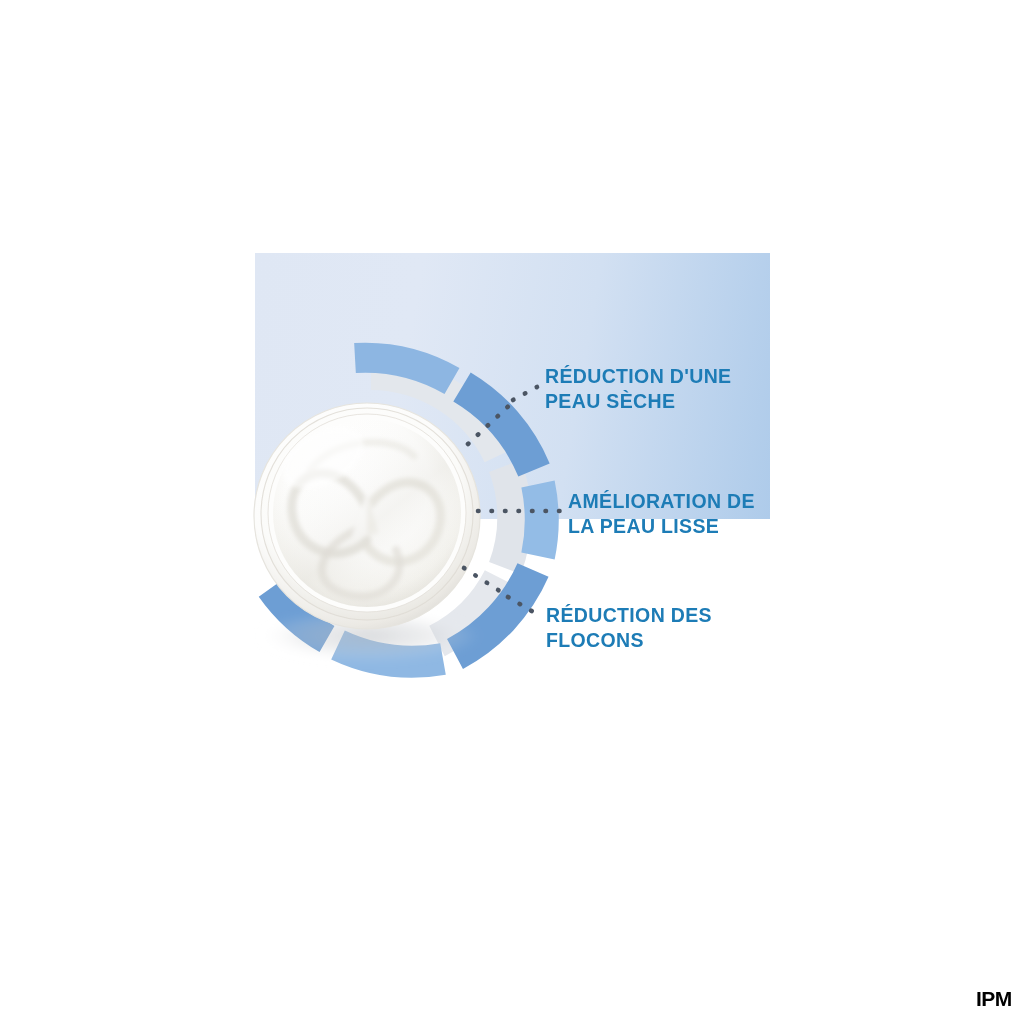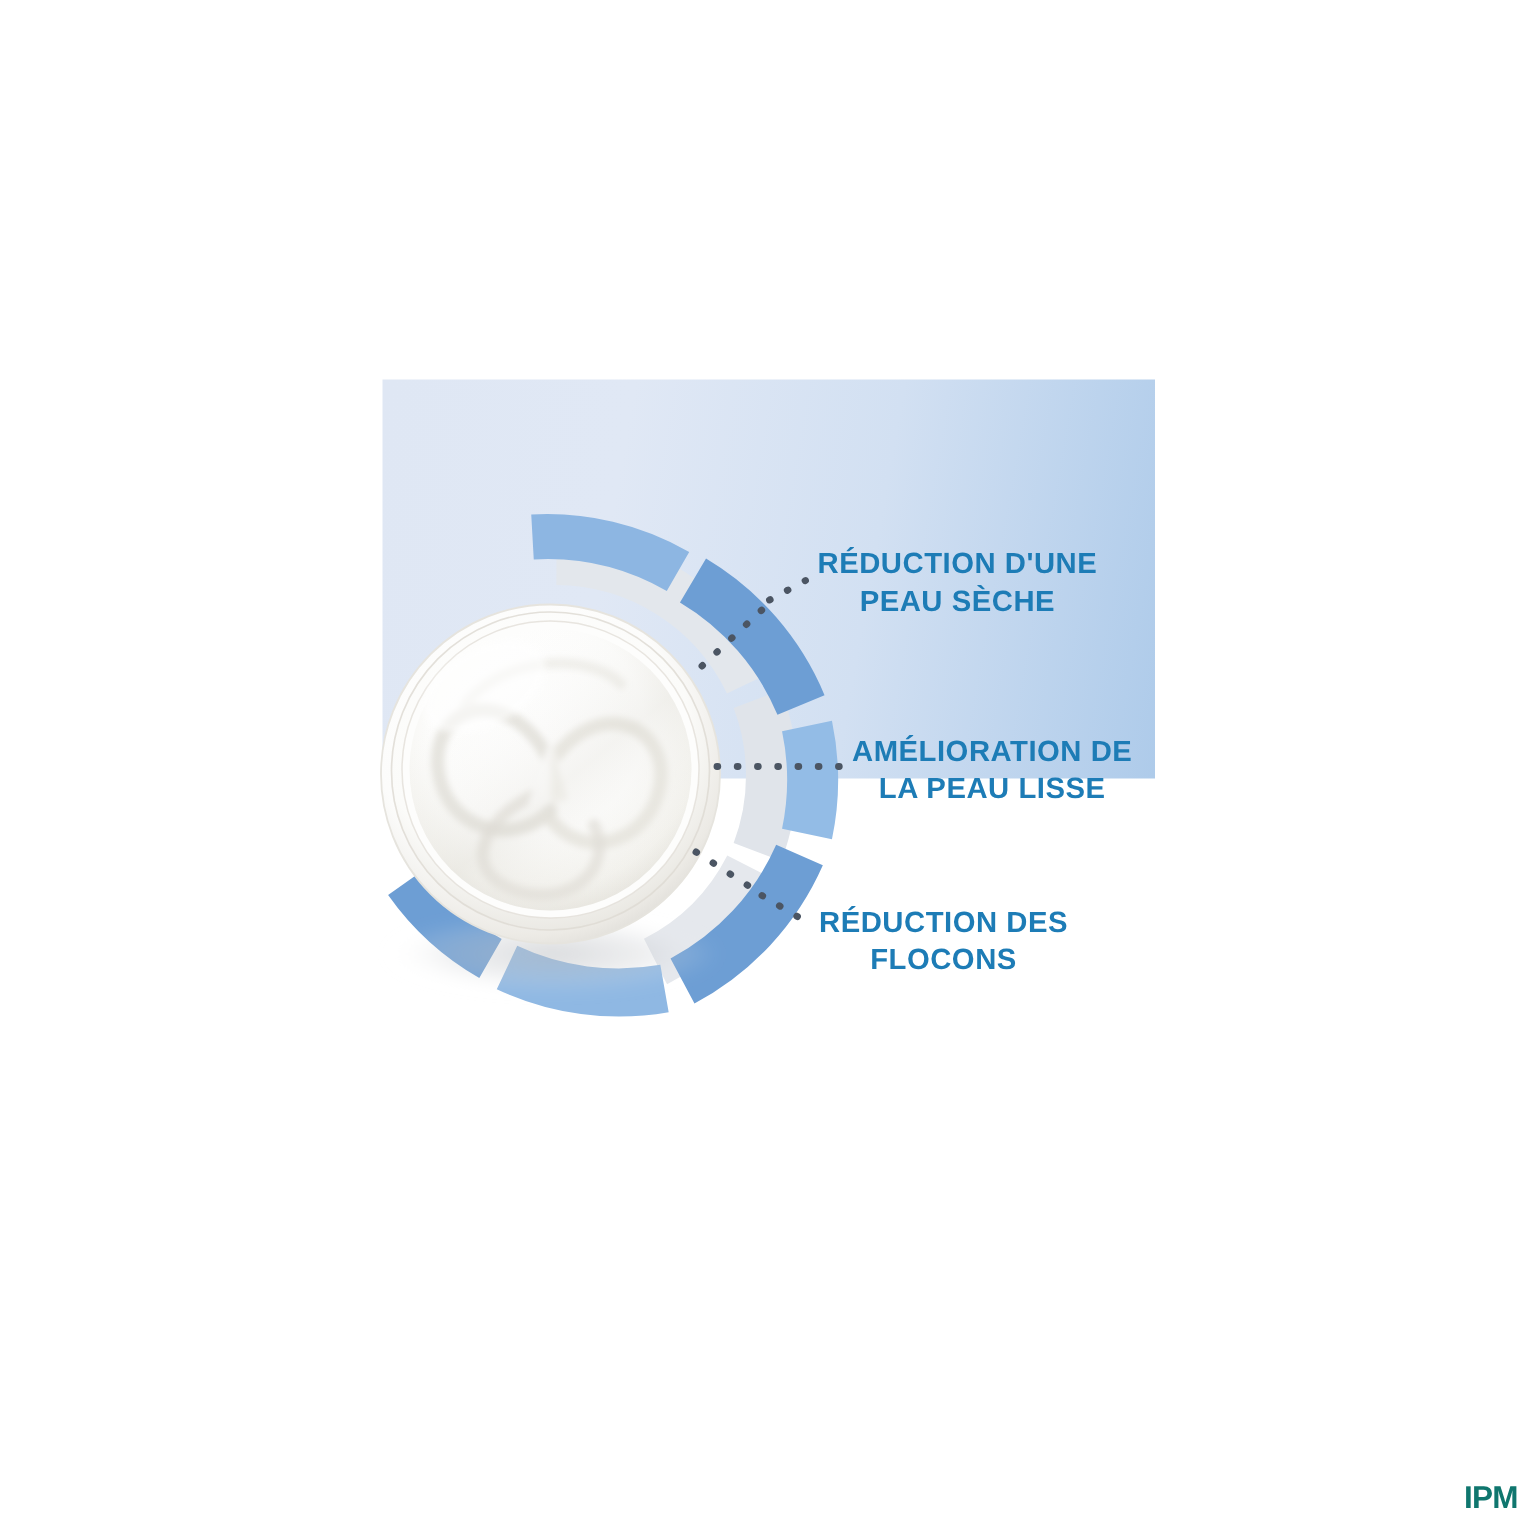--- a/index.html
+++ b/index.html
@@ -13,21 +13,20 @@
     position: relative;
     overflow: hidden;
     font-family: "Liberation Sans", sans-serif;
   }
 
   
   #stage {
     position: absolute;
     inset: 0;
     background: #ffffff;
-    text-align: center;
   }
 
   
   #gradient-panel {
     position: absolute;
     left: 255px;
     top: 253px;
     width: 515px;
     height: 266px;
     background: linear-gradient(100deg, #dfe7f4 0%, #e0e8f5 30%, #d2e0f2 62%, #aecbea 100%);
@@ -56,21 +55,21 @@
   }
   #callout-1 { left: 545px; top: 364px; }
   #callout-2 { left: 568px; top: 489px; }
   #callout-3 { left: 546px; top: 603px; }
 
   
   #brand-logo {
     position: absolute;
     left: 976px;
     top: 988px;
-    color: #0f766e;
+    color: #000000;
     font-family: "Liberation Sans", sans-serif;
     font-weight: bold;
     font-size: 21px;
     letter-spacing: -0.5px;
     line-height: 21px;
   }
 </style>
 </head>
 <body>
 

